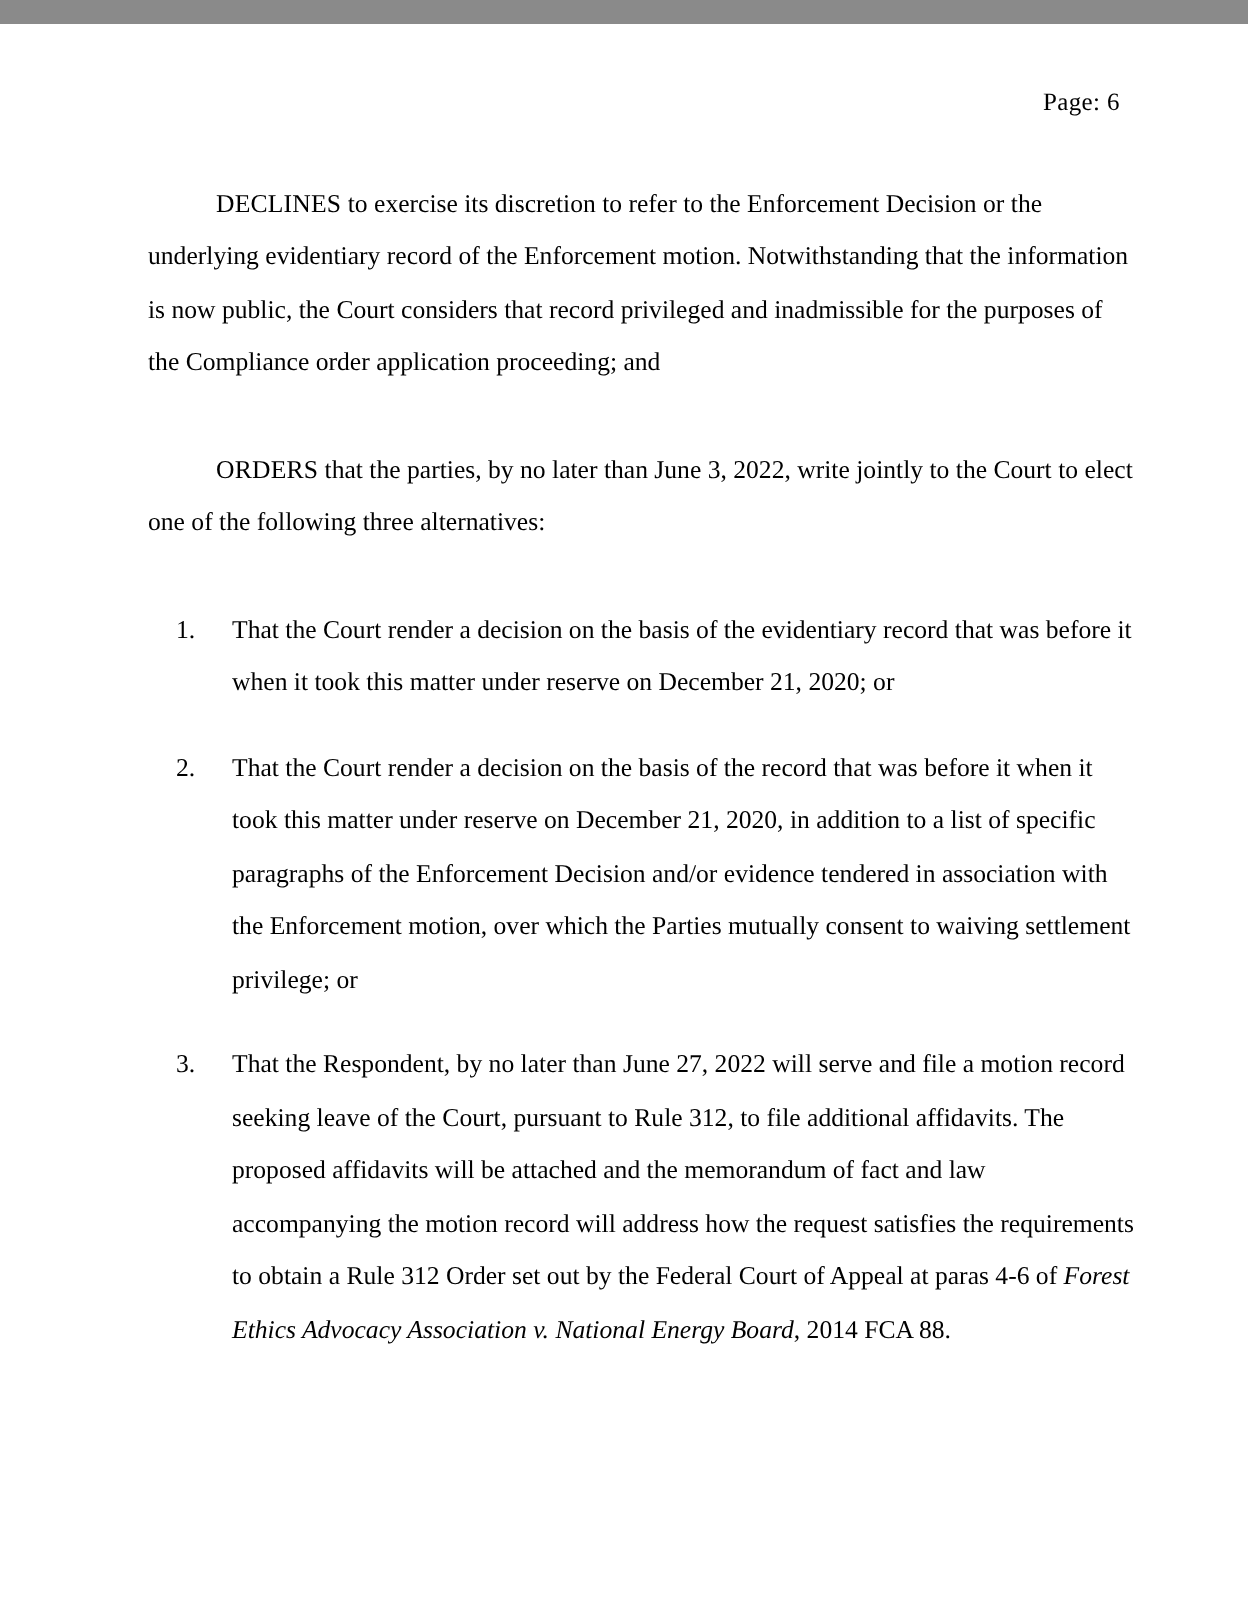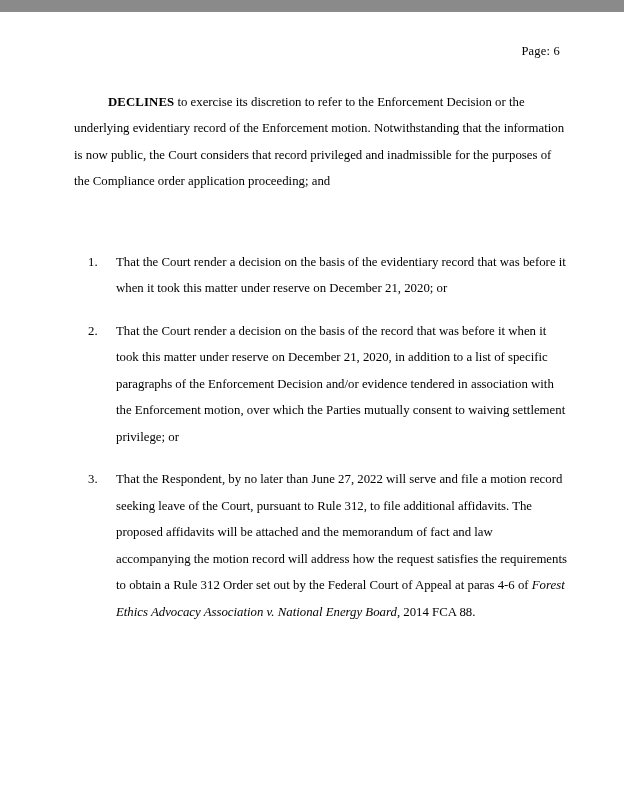--- a/index.html
+++ b/index.html
@@ -39,21 +39,21 @@
     color: #000;
     text-align: left;
     margin: 0 0 0 0;
   }
   .indent {
     text-indent: 34px;
   }
   .spacer-sm { height: 11px; }
   .spacer-md { height: 27px; }
   b.lead {
-    font-weight: bold;
+    font-weight: normal;
     letter-spacing: 0.1px;
   }
   .heading {
     font-size: 12.8px;
     font-weight: bold;
     line-height: 2.07;
     text-indent: 34px;
     color: #000;
   }
   ol.alternatives {
@@ -85,20 +85,21 @@
 
   <div class="content">
 
 
     <div class="spacer-sm"></div>
 
     <p class="para indent"><b class="lead">DECLINES</b><span> to exercise its discretion to refer to the Enforcement Decision or the underlying evidentiary record of the Enforcement motion. Notwithstanding that the information is now public, the Court considers that record privileged and inadmissible for the purposes of the Compliance order application proceeding; and</span></p>
 
     <div class="spacer-md"></div>
 
+    <p class="para indent"><b class="lead">ORDERS</b><span> that the parties, by no later than June 3, 2022, write jointly to the Court to elect one of the following three alternatives:</span></p>
 
     <div class="spacer-md"></div>
 
     <ol class="alternatives">
       <li>
         <span class="num">1.</span>
         <span>That the Court render a decision on the basis of the evidentiary record that was before it when it took this matter under reserve on December 21, 2020; or</span>
       </li>
       <li>
         <span class="num">2.</span>

